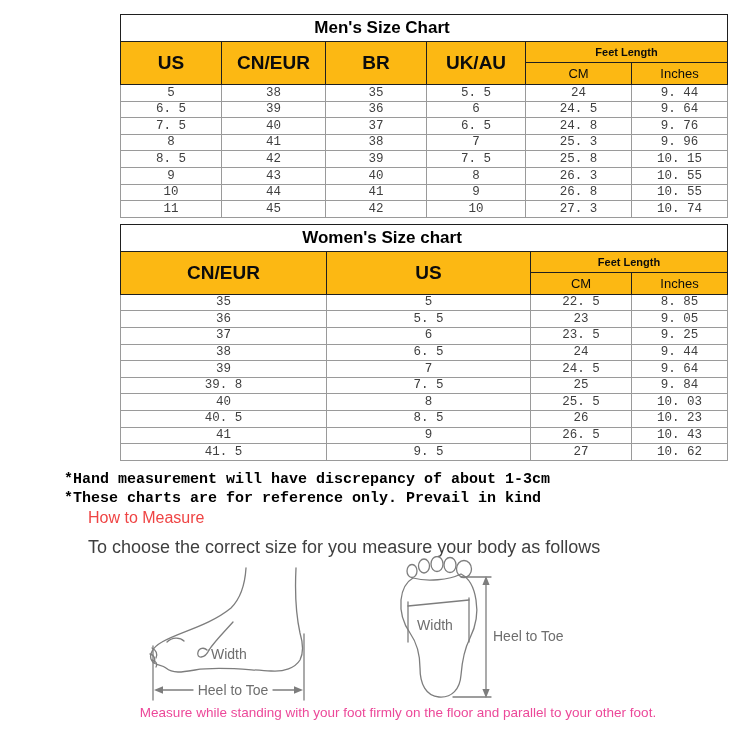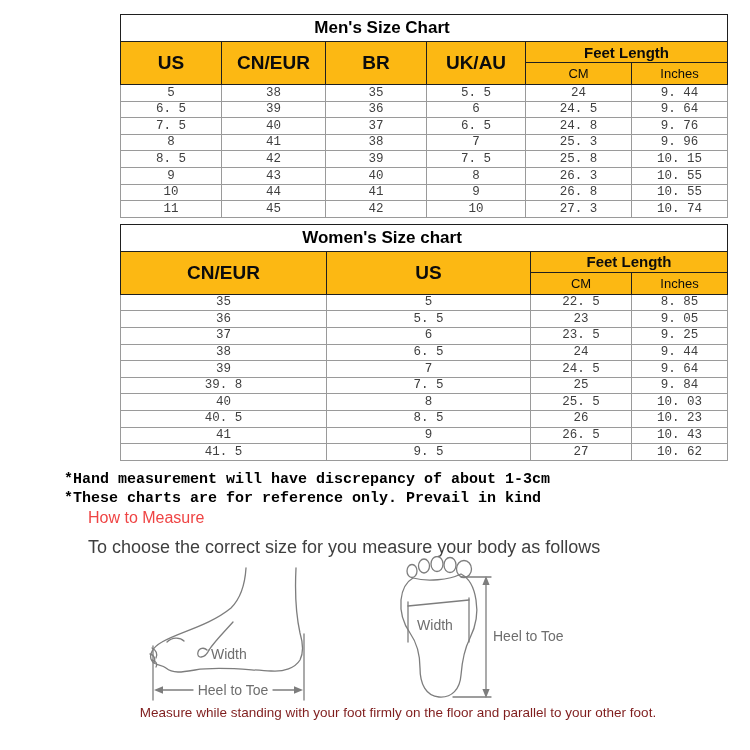--- a/index.html
+++ b/index.html
@@ -17,40 +17,40 @@
     border:1px solid #9a9a9a; text-align:center; vertical-align:middle; padding:0;
   }
   .size-table .title-cell {
     border:1px solid #1f1f1f; background:#ffffff; color:#000000;
     font-size:17px; font-weight:bold; height:26px; padding-right:84px;
   }
   .size-table th {
     background:#FCB813; border:1px solid #1f1f1f; color:#0c0c0c;
   }
   .size-table th.main { font-size:19px; font-weight:bold; }
-  .size-table th.feet { font-size:15px; font-weight:bold; height:20px; }
+  .size-table th.feet { font-size:11px; font-weight:bold; height:20px; }
   .size-table th.sub  { font-size:13px; font-weight:normal; height:21px; }
   .size-table tbody td {
     font-family:"Liberation Mono","DejaVu Sans Mono",monospace;
     font-size:12.5px; color:#3f3f3f; height:15.6px; line-height:1;
   }
   .notes {
     position:absolute; left:64px; top:470px; color:#000000;
     font-family:"Liberation Mono","DejaVu Sans Mono",monospace;
     font-size:15px; font-weight:bold; line-height:19px; white-space:nowrap;
   }
   .howto-title { position:absolute; left:88px; top:509px; font-size:16px; color:#ef4444; }
   .howto-sub   { position:absolute; left:88px; top:537px; font-size:18px; color:#3f3f3f; }
   .diagram { position:absolute; }
   .diagram-left  { left:145px; top:560px; }
   .diagram-right { left:385px; top:556px; }
   .diagram svg text { font-family:"Liberation Sans", sans-serif; font-size:14px; fill:#6e6e6e; }
   .caption {
     position:absolute; left:0; top:705px; width:750px; box-sizing:border-box;
-    padding-left:46px; text-align:center; font-size:13.5px; color:#7f1d1d;
+    padding-left:46px; text-align:center; font-size:13.5px; color:#ec4899;
   }
 </style>
 </head>
 <body>
 
 <div class="canvas">
 
   <div class="tables">
 
     <table class="size-table">

